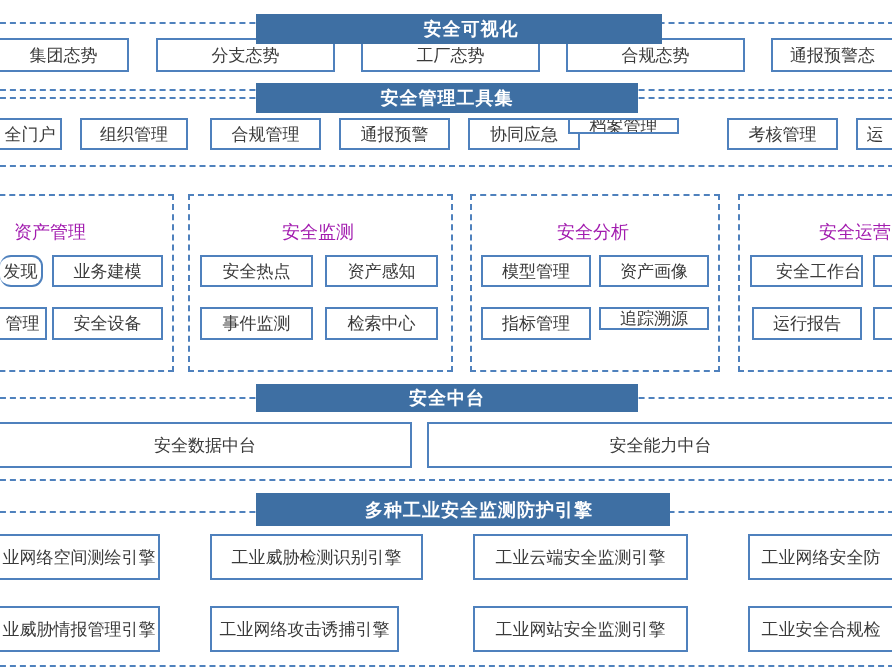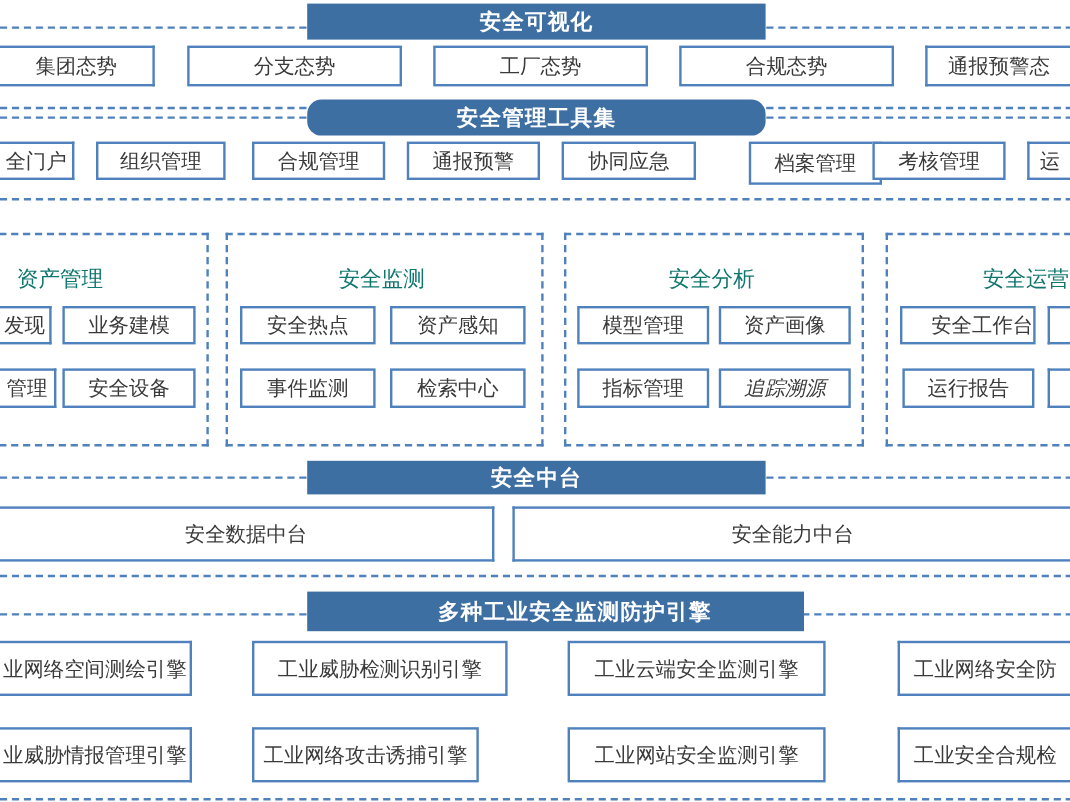--- a/index.html
+++ b/index.html
@@ -14,77 +14,77 @@
     z-index:3;letter-spacing:1px;white-space:nowrap;
   }
   .wbox{
     position:absolute;background:#fff;border:2px solid #4f81bd;box-sizing:border-box;
     display:flex;align-items:center;justify-content:center;font-size:17px;color:#3a3a3a;
     z-index:2;white-space:nowrap;overflow:hidden;
   }
   .clip-l{border-left:none;}
   .clip-r{border-right:none;}
   .glabel{
-    position:absolute;z-index:2;font-size:18px;color:#0f766e;display:flex;
+    position:absolute;z-index:2;font-size:18px;color:#a21caf;display:flex;
     align-items:center;justify-content:center;white-space:nowrap;height:24px;
   }
 </style>
 </head>
 <body>
 
 <div class="canvas">
 
   <div class="dashedbox" style="left:-30px;top:22px;width:950px;height:65px;"></div>
   <div class="dashedbox" style="left:-30px;top:97px;width:950px;height:66px;"></div>
   <div class="dashedbox" style="left:-80px;top:194px;width:250px;height:174px;"></div>
   <div class="dashedbox" style="left:188px;top:194px;width:261px;height:174px;"></div>
   <div class="dashedbox" style="left:470px;top:194px;width:246px;height:174px;"></div>
   <div class="dashedbox" style="left:738px;top:194px;width:250px;height:174px;"></div>
   <div class="dashedbox" style="left:-30px;top:397px;width:950px;height:80px;"></div>
   <div class="dashedbox" style="left:-30px;top:511px;width:950px;height:152px;"></div>
 
-  <div class="banner" style="top:3px;">安全可视化</div>
-  <div class="banner" style="top:83px;border-radius:12px;">安全管理工具集</div>
+  <div class="banner" style="top:14px;padding-left:24px;">安全可视化</div>
+  <div class="banner" style="top:83px;">安全管理工具集</div>
   <div class="banner" style="top:384px;height:28px;">安全中台</div>
   <div class="banner" style="top:493px;height:33px;padding-left:32px;">多种工业安全监测防护引擎</div>
 
   <div class="wbox clip-l" style="left:0;top:38px;width:129px;height:34px;">集团态势</div>
   <div class="wbox" style="left:156px;top:38px;width:179px;height:34px;">分支态势</div>
   <div class="wbox" style="left:361px;top:38px;width:179px;height:34px;">工厂态势</div>
   <div class="wbox" style="left:566px;top:38px;width:179px;height:34px;">合规态势</div>
   <div class="wbox clip-r" style="left:771px;top:38px;width:121px;height:34px;">通报预警态</div>
 
   <div class="wbox clip-l" style="left:0;top:118px;width:62px;height:32px;">全门户</div>
   <div class="wbox" style="left:80px;top:118px;width:108px;height:32px;">组织管理</div>
   <div class="wbox" style="left:210px;top:118px;width:111px;height:32px;">合规管理</div>
   <div class="wbox" style="left:339px;top:118px;width:111px;height:32px;">通报预警</div>
   <div class="wbox" style="left:468px;top:118px;width:112px;height:32px;">协同应急</div>
-  <div class="wbox" style="left:624px;top:118px;width:111px;height:36px;">档案管理</div>
+  <div class="wbox" style="left:568px;top:118px;width:111px;height:16px;">档案管理</div>
   <div class="wbox" style="left:727px;top:118px;width:111px;height:32px;">考核管理</div>
   <div class="wbox clip-r" style="left:856px;top:118px;width:36px;height:32px;">运</div>
 
   <div class="glabel" style="left:0;top:220px;width:100px;">资产管理</div>
   <div class="glabel" style="left:238px;top:220px;width:160px;">安全监测</div>
   <div class="glabel" style="left:513px;top:220px;width:160px;">安全分析</div>
   <div class="glabel" style="left:775px;top:220px;width:160px;">安全运营</div>
 
-  <div class="wbox clip-l" style="left:0;top:255px;width:43px;height:32px;">发现</div>
+  <div class="wbox clip-l" style="left:0;top:255px;width:43px;height:32px;border-radius:11px;">发现</div>
   <div class="wbox" style="left:52px;top:255px;width:111px;height:32px;">业务建模</div>
   <div class="wbox clip-l" style="left:0;top:307px;width:47px;height:33px;">管理</div>
   <div class="wbox" style="left:52px;top:307px;width:111px;height:33px;">安全设备</div>
 
   <div class="wbox" style="left:200px;top:255px;width:113px;height:32px;">安全热点</div>
   <div class="wbox" style="left:325px;top:255px;width:113px;height:32px;">资产感知</div>
   <div class="wbox" style="left:200px;top:307px;width:113px;height:33px;">事件监测</div>
   <div class="wbox" style="left:325px;top:307px;width:113px;height:33px;">检索中心</div>
 
   <div class="wbox" style="left:481px;top:255px;width:110px;height:32px;">模型管理</div>
   <div class="wbox" style="left:599px;top:255px;width:110px;height:32px;">资产画像</div>
   <div class="wbox" style="left:481px;top:307px;width:110px;height:33px;">指标管理</div>
-  <div class="wbox" style="left:599px;top:307px;width:110px;height:33px;font-style:italic;">追踪溯源</div>
+  <div class="wbox" style="left:599px;top:307px;width:110px;height:23px;">追踪溯源</div>
 
   <div class="wbox" style="left:750px;top:255px;width:113px;height:32px;padding-left:24px;">安全工作台</div>
   <div class="wbox clip-r" style="left:873px;top:255px;width:19px;height:32px;"></div>
   <div class="wbox" style="left:752px;top:307px;width:110px;height:33px;">运行报告</div>
   <div class="wbox clip-r" style="left:873px;top:307px;width:19px;height:33px;"></div>
 
   <div class="wbox clip-l" style="left:0;top:422px;width:412px;height:46px;">安全数据中台</div>
   <div class="wbox clip-r" style="left:427px;top:422px;width:465px;height:46px;">安全能力中台</div>
 
   <div class="wbox clip-l" style="left:0;top:534px;width:160px;height:46px;text-align:center;">业网络空间测绘引擎</div>

